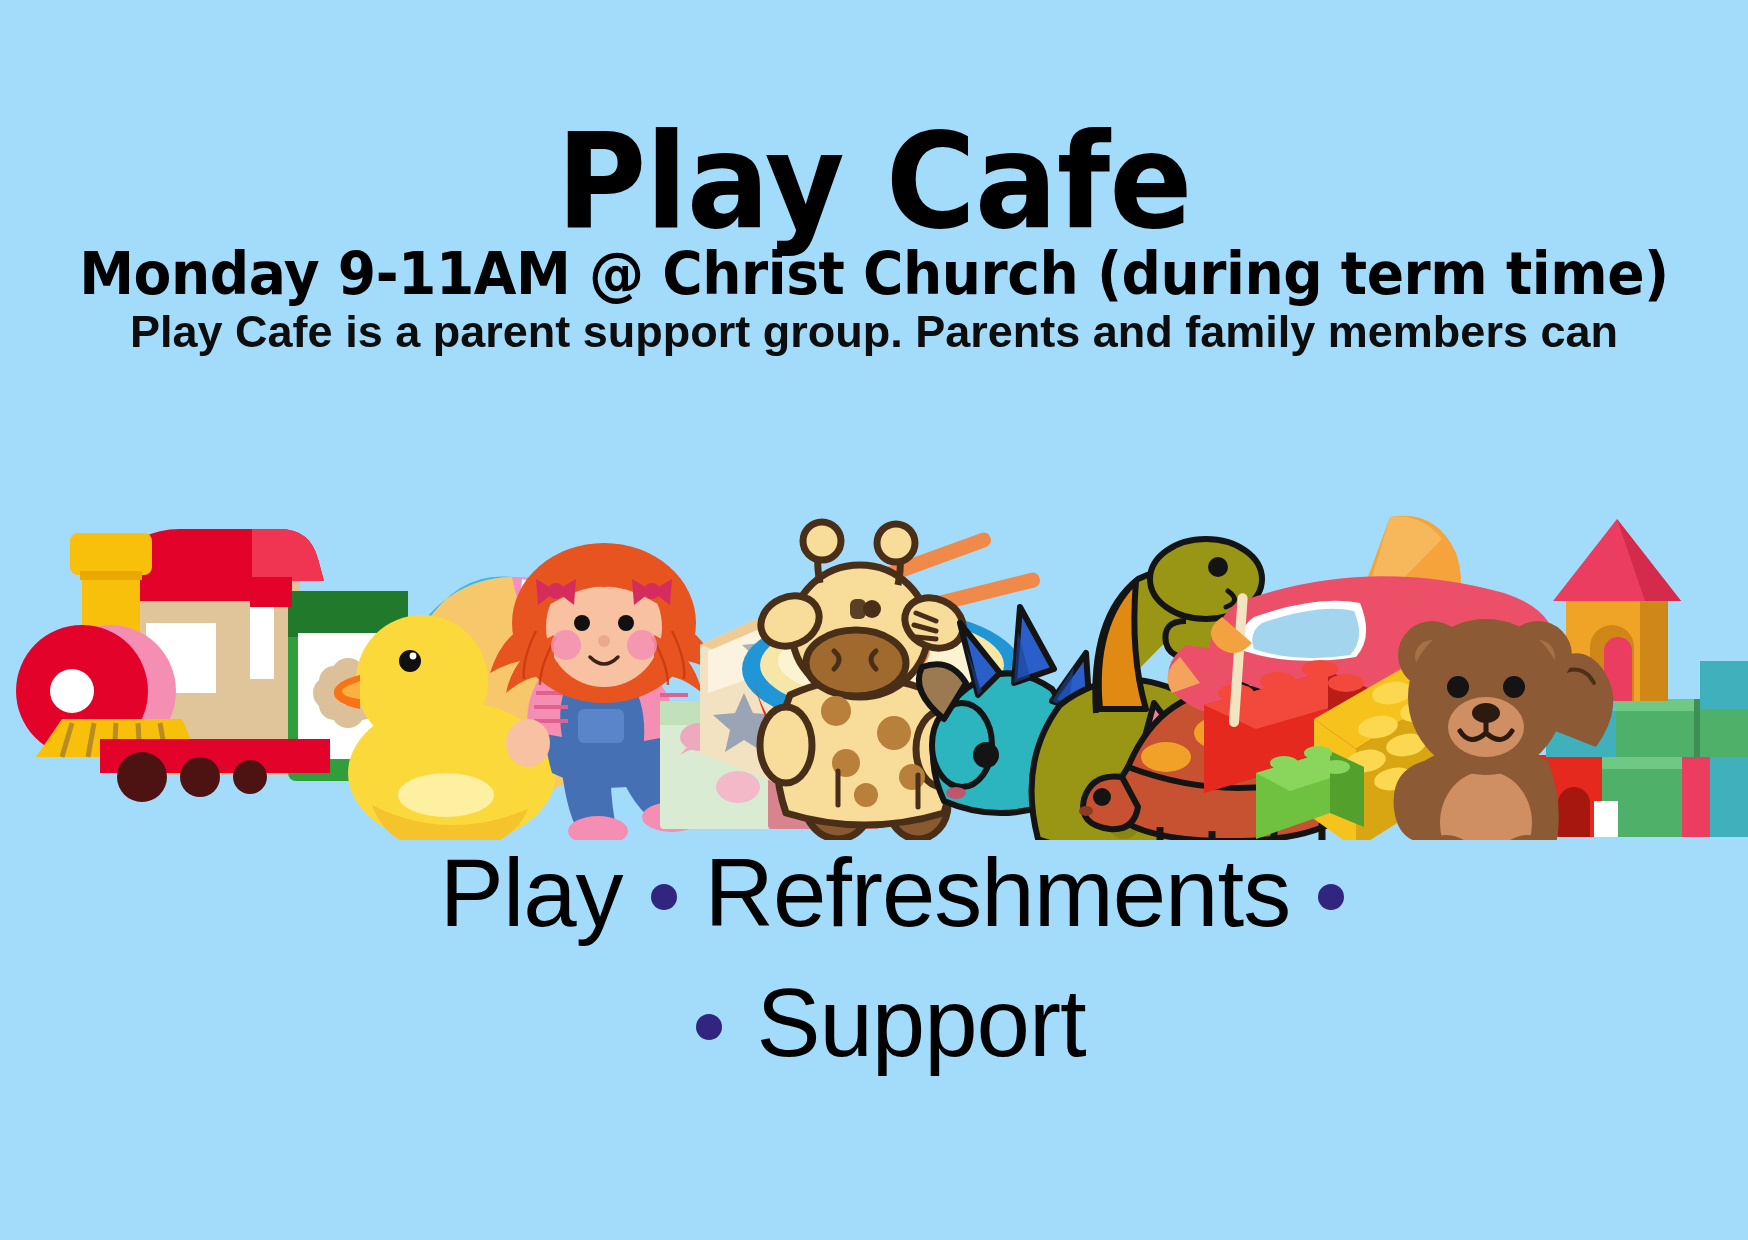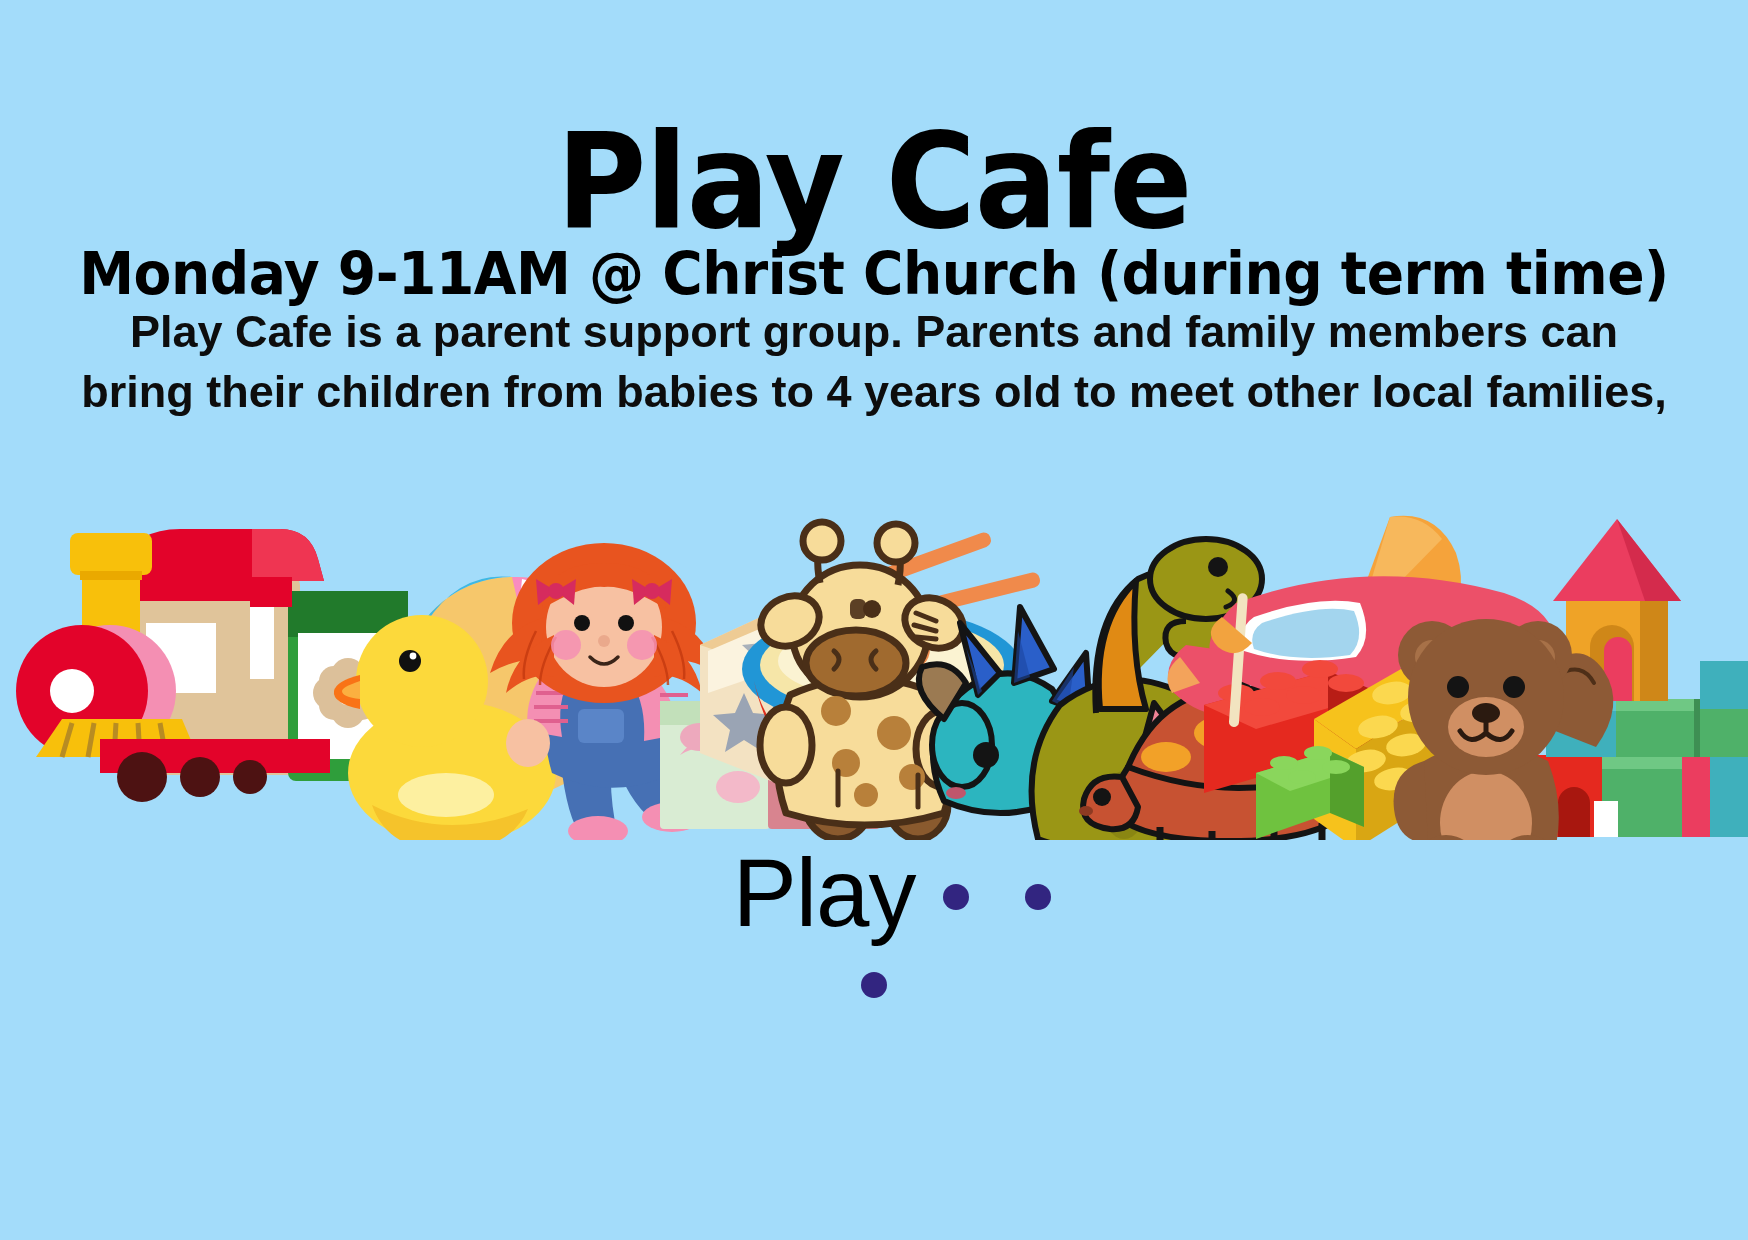--- a/index.html
+++ b/index.html
@@ -111,21 +111,20 @@
 <body>
 
 <div id="poster" style="background: rgb(163, 220, 250);">
 
   <h1 id="title">Play Cafe</h1>
 
   <h2 id="subtitle">Monday 9-11AM @ Christ Church (during term time)</h2>
 
   <div id="description">
     <span class="line">Play Cafe is a parent support group. Parents and family members can</span>
-    <span class="line">bring their children from babies to 4 years old to meet other local families,</span>
   </div>
 
   <div id="toys-band">
     <svg viewBox="0 0 1748 335" preserveAspectRatio="xMidYMax meet" xmlns="http://www.w3.org/2000/svg">
       <defs>
         <clipPath id="clipBand">
             <rect x="0" y="0" width="1748" height="335"></rect>
           </clipPath>
       </defs>
       <g clip-path="url(#clipBand)">
@@ -521,20 +520,22 @@
           <ellipse cx="1528" cy="352" rx="28" ry="22" fill="#8d5a36"></ellipse>
         </g>
 
       </g>
     </svg>
   </div>
 
   <div id="tagline-row-1" class="tagline-row">
     <span class="tagline-word">Play</span>
     <span class="tagline-dot" style="background: rgb(50, 37, 128);"></span>
+    <span class="tagline-word">Refreshments</span>
     <span class="tagline-dot" style="background: rgb(50, 37, 128);"></span>
   </div>
 
   <div id="tagline-row-2" class="tagline-row">
     <span class="tagline-dot" style="background: rgb(50, 37, 128);"></span>
+    <span class="tagline-word">Support</span>
   </div>
 
 </div>
 
 </body></html>

